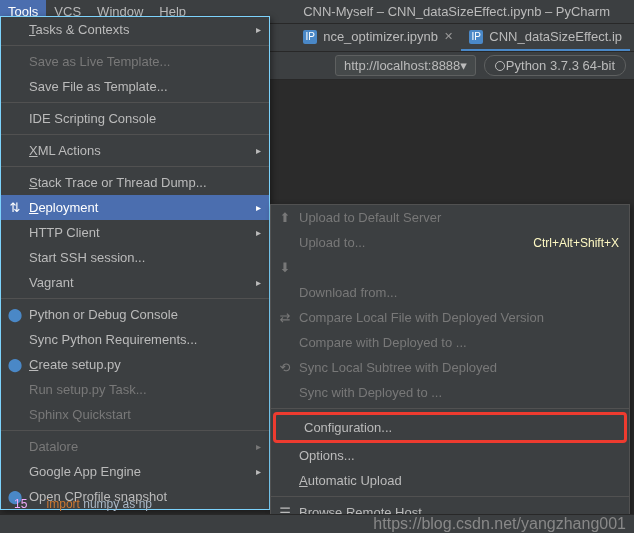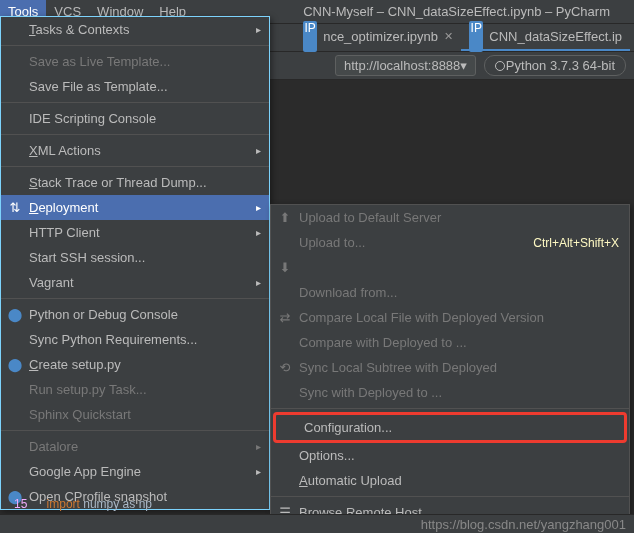--- a/index.html
+++ b/index.html
@@ -27,28 +27,28 @@
 .menu-item.disabled { color: #787878; }
 .menu-item.highlighted { background: #4b6eaf; color: #ffffff; }
 .menu-item .arrow { position: absolute; right: 8px; font-size: 10px; }
 .menu-item .icon { position: absolute; left: 6px; width: 16px; text-align: center; }
 .sep { height: 1px; background: #515151; margin: 3px 0; }
 
 .submenu { position: absolute; top: 204px; left: 270px; width: 360px; background: #3c3f41; border: 1px solid #515151; box-shadow: 2px 2px 6px rgba(0,0,0,0.4); }
 .submenu .menu-item .shortcut { position: absolute; right: 10px; color: #fef9c3; font-size: 12px; }
 .highlight-box { border: 3px solid #ee3b2f; border-radius: 4px; margin: 0 2px; }
 
-.statusbar { position: absolute; bottom: 0; left: 0; right: 0; height: 19px; background: #3c3f41; border-top: 1px solid #282828; display: flex; align-items: center; justify-content: space-between; padding: 0 8px; font-size: 13px; color: #888; }
+.statusbar { position: absolute; bottom: 0; left: 0; right: 0; height: 19px; background: #3c3f41; border-top: 1px solid #282828; display: flex; align-items: center; justify-content: space-between; padding: 0 8px; font-size: 16px; color: #888; }
 .code-snip { position: absolute; bottom: 22px; left: 14px; font-family: Consolas, monospace; font-size: 12px; }
 .code-snip .ln { color: #f0abfc; margin-right: 12px; }
 .code-snip .kw { color: #cc7832; }
 .code-snip .fn { color: #a9b7c6; }
 
 .u { text-decoration: underline; }
-.ipynb-icon { width: 14px; height: 31px; background: #4a88c7; display: inline-block; border-radius: 2px; font-size: 12px; color: #fff; text-align: center; line-height: 14px; }
+.ipynb-icon { width: 14px; height: 14px; background: #4a88c7; display: inline-block; border-radius: 2px; font-size: 10px; color: #fff; text-align: center; line-height: 14px; }
 </style>
 </head>
 <body>
 
 <div class="menubar">
   <div class="menubar-item active">
       <span><span class="u">T</span>ools</span>
     </div>
   <div class="menubar-item">
       <span>VC<span class="u">S</span></span>

